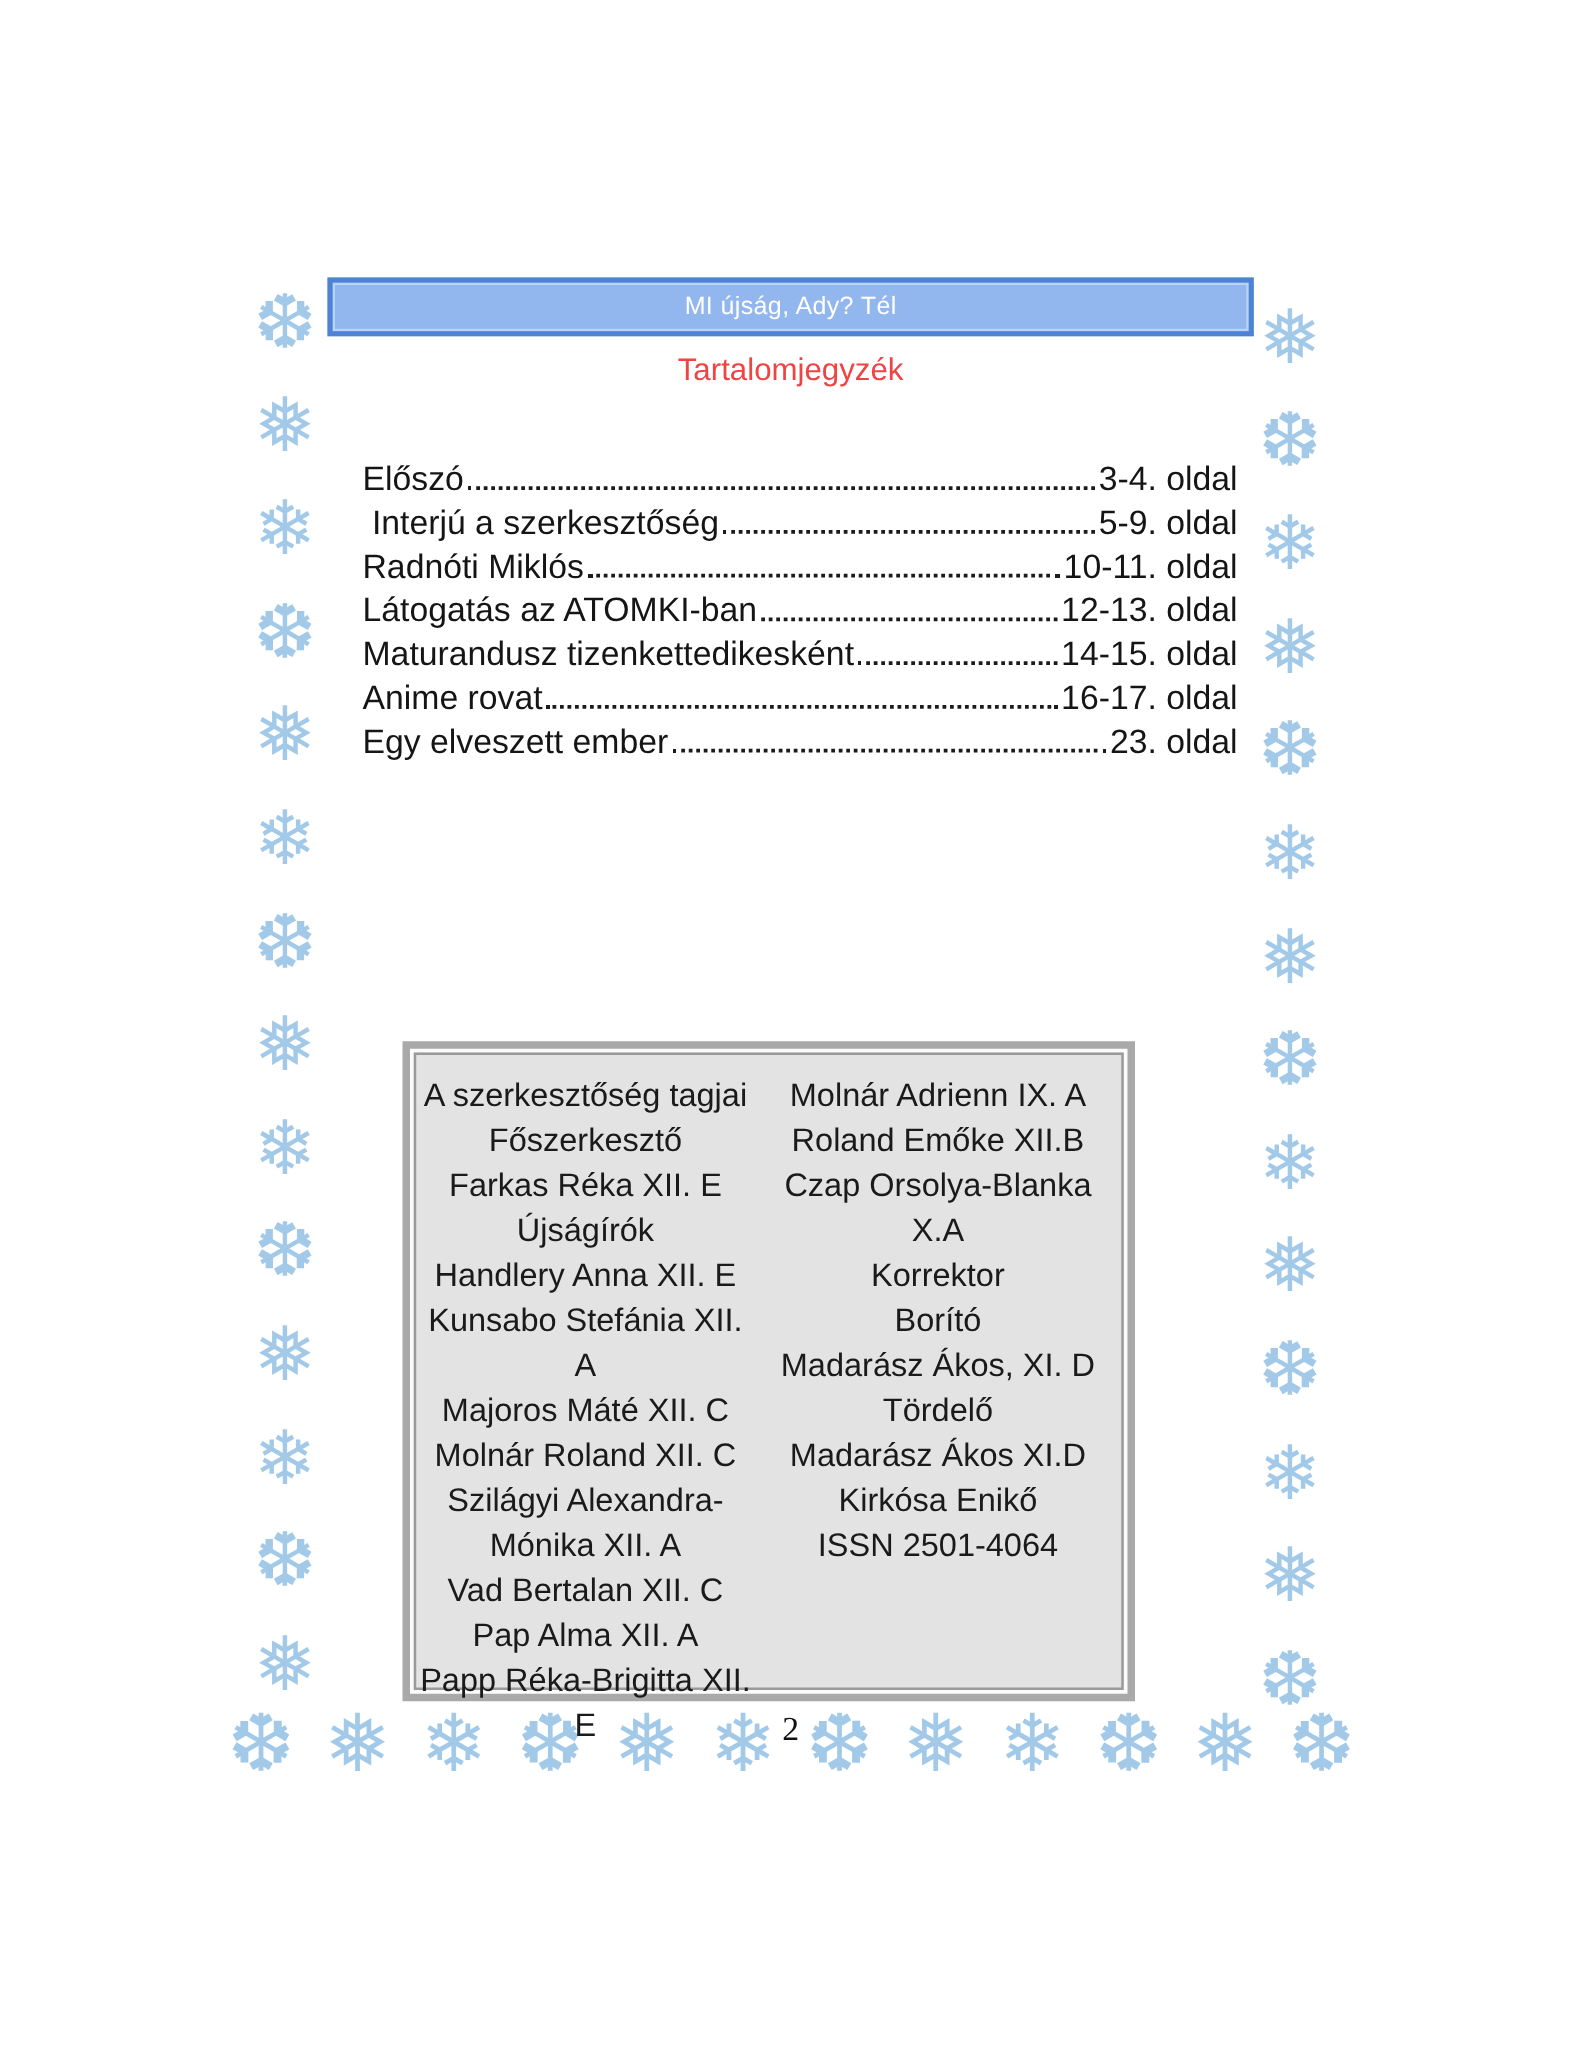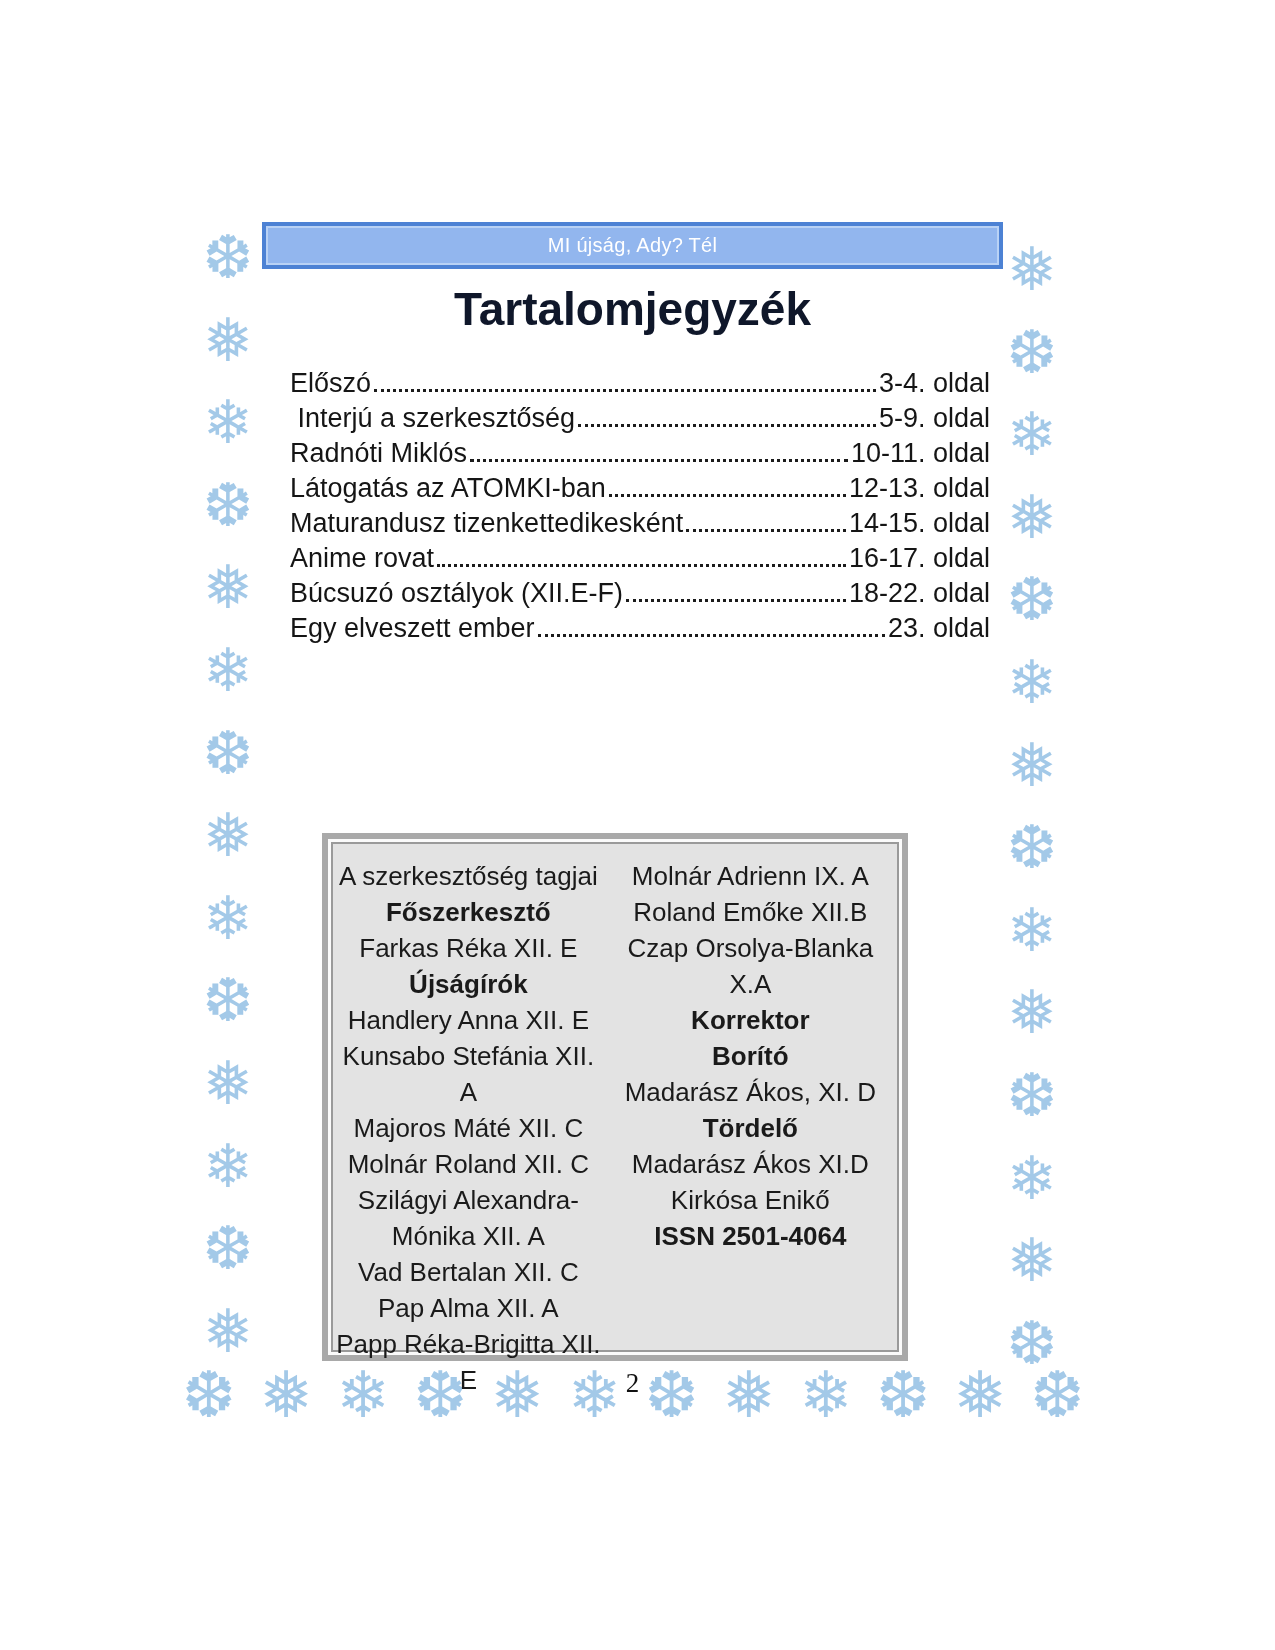--- a/index.html
+++ b/index.html
@@ -51,22 +51,22 @@
     color:#ffffff;
     font-size:20px;
     letter-spacing:0.3px;
   }
 
   
   .page-title {
     position:absolute;
     left:262px; top:282px; width:741px;
     text-align:center;
-    font-size:46px; font-weight:700;
-    color:#0f172a;
+    font-size:25px; font-weight:400;
+    color:#ef4444;
     z-index:2;
   }
 
   
   .toc {
     position:absolute;
     left:268px; top:368px; width:722px;
     z-index:2;
   }
   .toc-row {
@@ -100,21 +100,21 @@
     display:flex; flex-direction:row;
     padding-top:14px;
   }
   .staff-col {
     text-align:center;
     font-size:26px; line-height:36px;
     color:#1a1a1a;
   }
   .staff-col.left  { width:48%; }
   .staff-col.right { width:52%; }
-  .staff-line.bold { font-weight:700; }
+  .staff-line.bold { font-weight:400; }
 
   
   .page-number {
     position:absolute;
     left:262px; top:1368px; width:741px;
     text-align:center;
     font-family:"Liberation Serif", serif;
     font-size:27px; color:#111111;
     z-index:3;
   }
@@ -250,25 +250,20 @@
         <span class="toc-leader"></span>
         <span class="toc-pages">14-15. oldal</span>
       </div>
 
       <div class="toc-row">
         <span class="toc-title">Anime rovat</span>
         <span class="toc-leader"></span>
         <span class="toc-pages">16-17. oldal</span>
       </div>
 
-      <div class="toc-row">
-        <span class="toc-title">Búcsuzó osztályok (XII.E-F)</span>
-        <span class="toc-leader"></span>
-        <span class="toc-pages">18-22. oldal</span>
-      </div>
 
       <div class="toc-row">
         <span class="toc-title">Egy elveszett ember</span>
         <span class="toc-leader"></span>
         <span class="toc-pages">23. oldal</span>
       </div>
     </div>
 
   <div class="editor-box">
     <div class="editor-box-inner">

